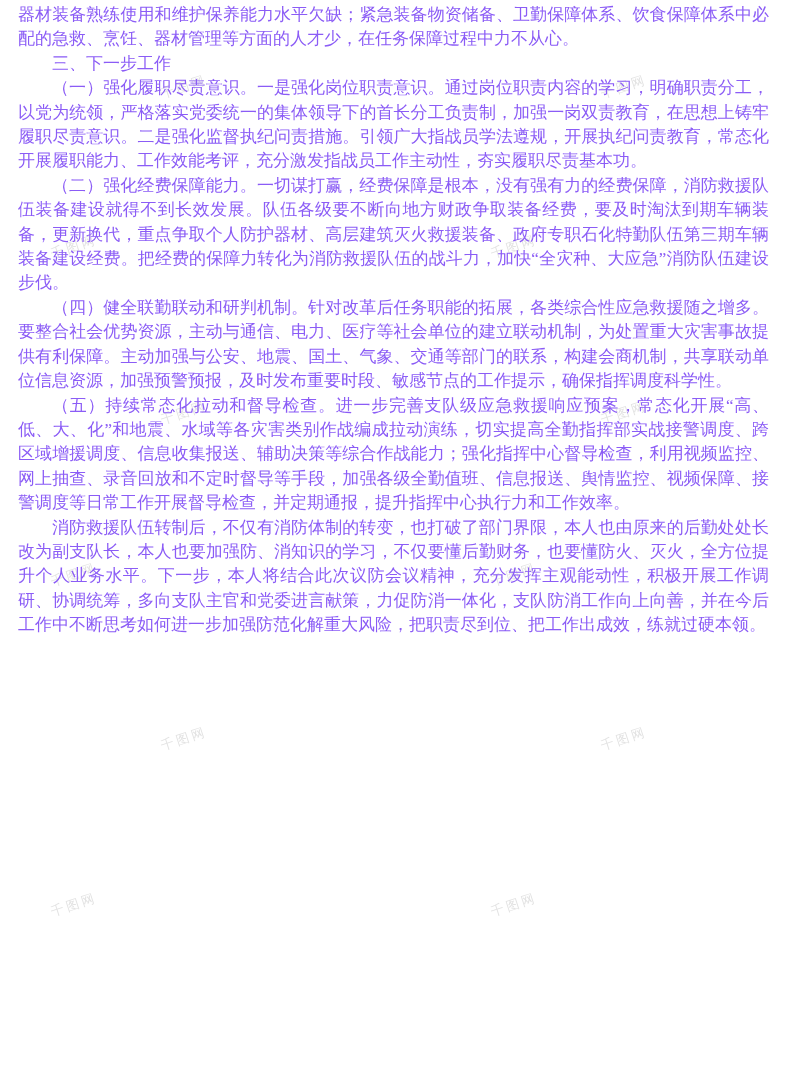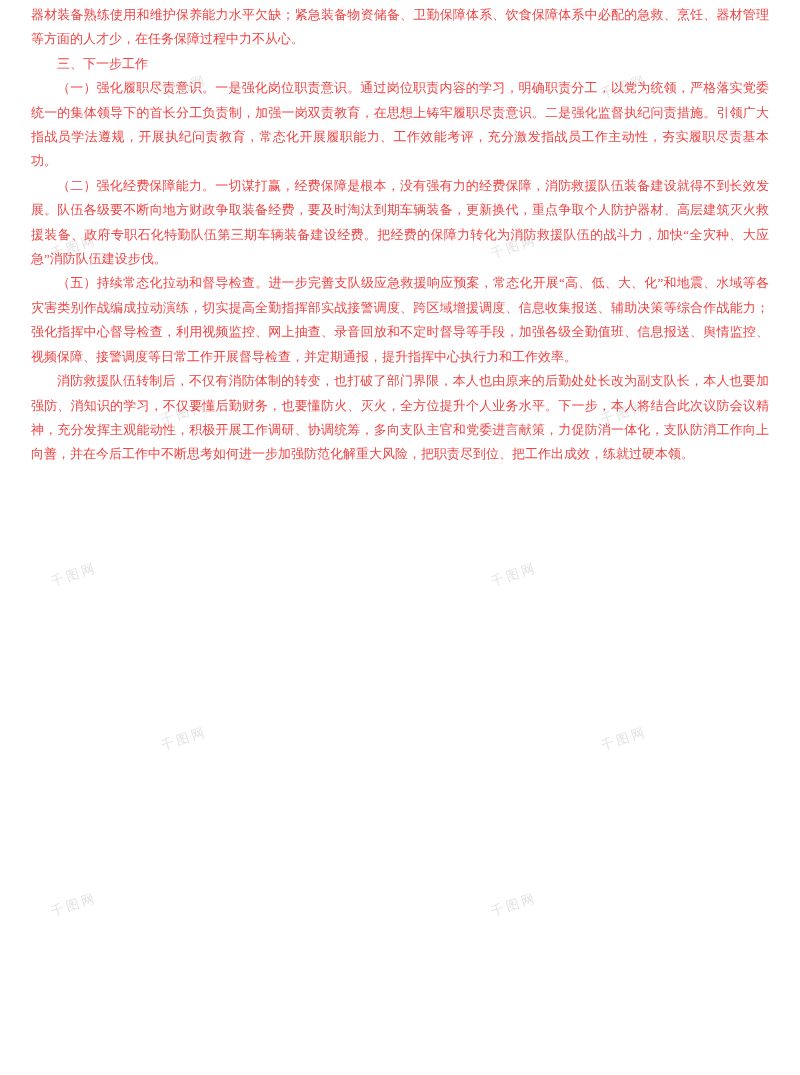--- a/index.html
+++ b/index.html
@@ -26,25 +26,25 @@
     font-size: 13px;
     letter-spacing: 3px;
     color: rgba(150, 150, 150, 0.28);
     transform: rotate(-18deg);
     white-space: nowrap;
     font-family: "Liberation Sans", "DejaVu Sans", sans-serif;
   }
   .content {
     position: absolute;
     z-index: 1;
-    left: 31px;
+    left: 18px;
     right: 31px;
     top: 3px;
-    color: #ef4444;
-    font-size: 13px;
+    color: #8b5cf6;
+    font-size: 17px;
     line-height: 24.4px;
     text-align: justify;
     word-break: break-all;
   }
   .para {
     margin: 0;
     text-indent: 2em;
   }
   .para.no-indent {
     text-indent: 0;
@@ -77,19 +77,20 @@
 
     <p class="para no-indent"><span class="lead"></span><span>器材装备熟练使用和维护保养能力水平欠缺；紧急装备物资储备、卫勤保障体系、饮食保障体系中必配的急救、烹饪、器材管理等方面的人才少，在任务保障过程中力不从心。</span></p>
 
     <p class="para"><span class="lead">三、下一步工作</span><span></span></p>
 
     <p class="para"><span class="lead">（一）强化履职尽责意识。</span><span>一是强化岗位职责意识。通过岗位职责内容的学习，明确职责分工，以党为统领，严格落实党委统一的集体领导下的首长分工负责制，加强一岗双责教育，在思想上铸牢履职尽责意识。二是强化监督执纪问责措施。引领广大指战员学法遵规，开展执纪问责教育，常态化开展履职能力、工作效能考评，充分激发指战员工作主动性，夯实履职尽责基本功。</span></p>
 
     <p class="para"><span class="lead">（二）强化经费保障能力。</span><span>一切谋打赢，经费保障是根本，没有强有力的经费保障，消防救援队伍装备建设就得不到长效发展。队伍各级要不断向地方财政争取装备经费，要及时淘汰到期车辆装备，更新换代，重点争取个人防护器材、高层建筑灭火救援装备、政府专职石化特勤队伍第三期车辆装备建设经费。把经费的保障力转化为消防救援队伍的战斗力，加快“全灾种、大应急”消防队伍建设步伐。</span></p>
 
 
+    <p class="para"><span class="lead">（四）健全联勤联动和研判机制。</span><span>针对改革后任务职能的拓展，各类综合性应急救援随之增多。要整合社会优势资源，主动与通信、电力、医疗等社会单位的建立联动机制，为处置重大灾害事故提供有利保障。主动加强与公安、地震、国土、气象、交通等部门的联系，构建会商机制，共享联动单位信息资源，加强预警预报，及时发布重要时段、敏感节点的工作提示，确保指挥调度科学性。</span></p>
 
     <p class="para"><span class="lead">（五）持续常态化拉动和督导检查。</span><span>进一步完善支队级应急救援响应预案，常态化开展“高、低、大、化”和地震、水域等各灾害类别作战编成拉动演练，切实提高全勤指挥部实战接警调度、跨区域增援调度、信息收集报送、辅助决策等综合作战能力；强化指挥中心督导检查，利用视频监控、网上抽查、录音回放和不定时督导等手段，加强各级全勤值班、信息报送、舆情监控、视频保障、接警调度等日常工作开展督导检查，并定期通报，提升指挥中心执行力和工作效率。</span></p>
 
     <p class="para"><span class="lead"></span><span>消防救援队伍转制后，不仅有消防体制的转变，也打破了部门界限，本人也由原来的后勤处处长改为副支队长，本人也要加强防、消知识的学习，不仅要懂后勤财务，也要懂防火、灭火，全方位提升个人业务水平。下一步，本人将结合此次议防会议精神，充分发挥主观能动性，积极开展工作调研、协调统筹，多向支队主官和党委进言献策，力促防消一体化，支队防消工作向上向善，并在今后工作中不断思考如何进一步加强防范化解重大风险，把职责尽到位、把工作出成效，练就过硬本领。</span></p>
 
   </div>
 </div>
 
 </body></html>

